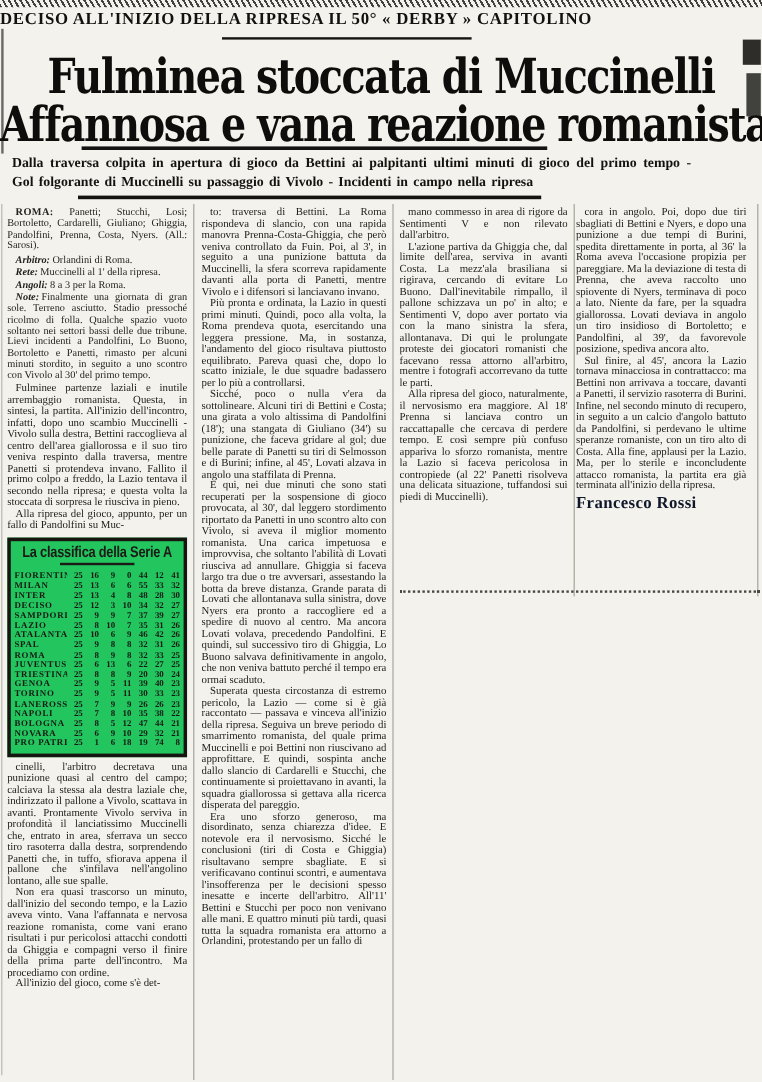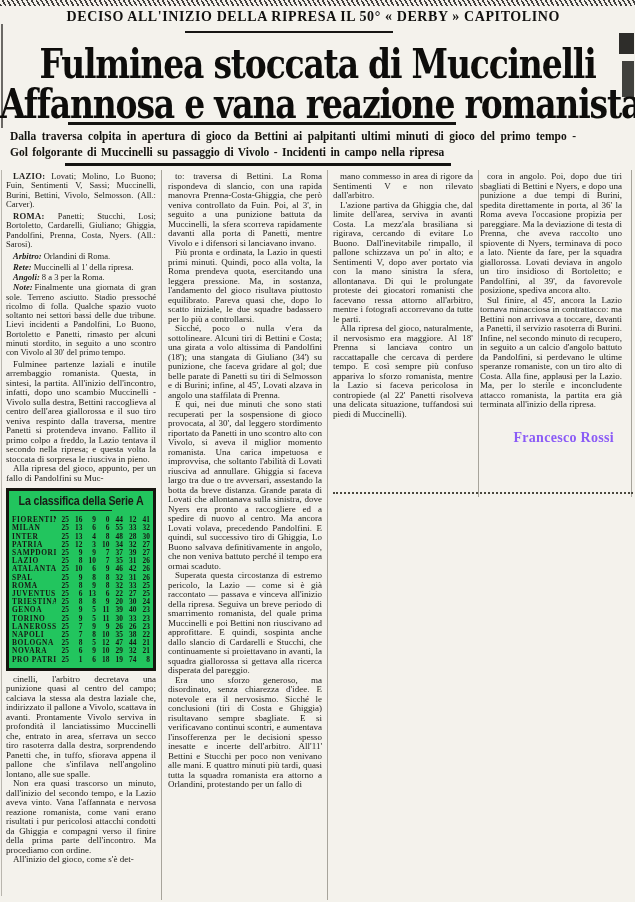--- a/index.html
+++ b/index.html
@@ -22,21 +22,21 @@
     opacity:.85;
   }
   .edge-mark-left{position:absolute;left:1px;top:24px;width:2px;height:104px;background:#6b6965;}
   .edge-line-left{position:absolute;left:1px;top:170px;width:1px;height:726px;background:#b9b6ae;}
   .edge-blob{position:absolute;background:#2e2d2a;}
   .blob1{left:619px;top:33px;width:15px;height:21px;}
   .blob2{left:622px;top:61px;width:12px;height:36px;opacity:.9;}
 
   .kicker{
     position:absolute;top:9px;left:0;width:560px;
-    text-align:right;font-size:14px;font-weight:bold;
+    text-align:left;font-size:14px;font-weight:bold;
     letter-spacing:.6px;color:#12110f;white-space:nowrap;
   }
   .kicker-rule{position:absolute;top:31px;left:185px;width:208px;height:2px;background:#171614;}
 
   .headline{
     position:absolute;left:0;width:635px;text-align:center;
     font-family:"DejaVu Serif", serif;font-weight:bold;color:#0e0d0b;
     font-size:33px;letter-spacing:-1.2px;white-space:nowrap;
     transform:scaleY(1.22);transform-origin:top center;
   }
@@ -91,22 +91,22 @@
   .title-underline{width:62px;height:1.5px;background:#1b1a16;margin:4px auto 5px auto;}
   .trow{display:flex;font-weight:bold;font-size:7.4px;line-height:8.2px;color:#181713;}
   .tteam{flex:1 1 auto;text-align:left;letter-spacing:.6px;white-space:nowrap;overflow:hidden;}
   .tnum{width:13.5px;text-align:right;flex:0 0 auto;}
 
   .dotted-rule{
     position:absolute;top:492px;left:333px;width:300px;height:0;
     border-top:2px dotted #4a483f;
   }
   .byline{
-    margin-top:23px;text-align:right;padding-right:8px;
-    font-size:14px;font-weight:bold;text-indent:0;color:#8b5cf6;
+    margin-top:5px;padding-right:8px;
+    font-size:14px;font-weight:bold;text-indent:0;color:#0f172a;
     letter-spacing:.3px;
   }
 </style>
 </head>
 <body>
 
 <div class="page">
 
   <div class="hatch"></div>
   <div class="edge-mark-left"></div>
@@ -124,21 +124,20 @@
   <div class="subhead">Dalla traversa colpita in apertura di gioco da Bettini ai palpitanti ultimi minuti di gioco del primo tempo - Gol folgorante di Muccinelli su passaggio di Vivolo - Incidenti in campo nella ripresa</div>
   <div class="subhead-rule"></div>
 
   <div class="vline v1"></div>
   <div class="vline v2"></div>
   <div class="vline v3"></div>
   <div class="vline v4"></div>
 
   <div class="col col1">
     <div class="lineups">
-      <p><b class="team-label">LAZIO:</b> <span>Lovati; Molino, Lo Buono; Fuin, Sentimenti V, Sassi; Muccinelli, Burini, Bettini, Vivolo, Selmosson. (All.: Carver).</span></p>
       <p><b class="team-label">ROMA:</b> <span>Panetti; Stucchi, Losi; Bortoletto, Cardarelli, Giuliano; Ghiggia, Pandolfini, Prenna, Costa, Nyers. (All.: Sarosi).</span></p>
     </div>
     <div class="records">
       <p><i>Arbitro:</i><span>Orlandini di Roma.</span></p>
       <p><i>Rete:</i><span>Muccinelli al 1' della ripresa.</span></p>
       <p><i>Angoli:</i><span>8 a 3 per la Roma.</span></p>
       <p><i>Note:</i><span>Finalmente una giornata di gran sole. Terreno asciutto. Stadio pressoché ricolmo di folla. Qualche spazio vuoto soltanto nei settori bassi delle due tribune. Lievi incidenti a Pandolfini, Lo Buono, Bortoletto e Panetti, rimasto per alcuni minuti stordito, in seguito a uno scontro con Vivolo al 30' del primo tempo.</span></p>
     </div>
     <p class="gap">Fulminee partenze laziali e inutile arrembaggio romanista. Questa, in sintesi, la partita. All'inizio dell'incontro, infatti, dopo uno scambio Muccinelli - Vivolo sulla destra, Bettini raccoglieva al centro dell'area giallorossa e il suo tiro veniva respinto dalla traversa, mentre Panetti si protendeva invano. Fallito il primo colpo a freddo, la Lazio tentava il secondo nella ripresa; e questa volta la stoccata di sorpresa le riusciva in pieno.</p>
     <p>Alla ripresa del gioco, appunto, per un fallo di Pandolfini su Muc-</p>
@@ -171,21 +170,21 @@
             <span class="tteam">INTER</span>
             <span class="tnum">25</span>
             <span class="tnum">13</span>
             <span class="tnum">4</span>
             <span class="tnum">8</span>
             <span class="tnum">48</span>
             <span class="tnum">28</span>
             <span class="tnum">30</span>
           </div>
           <div class="trow">
-            <span class="tteam">PATRIA</span>
+            <span class="tteam">DECISO</span>
             <span class="tnum">25</span>
             <span class="tnum">12</span>
             <span class="tnum">3</span>
             <span class="tnum">10</span>
             <span class="tnum">34</span>
             <span class="tnum">32</span>
             <span class="tnum">27</span>
           </div>
           <div class="trow">
             <span class="tteam">SAMPDORIA</span>

